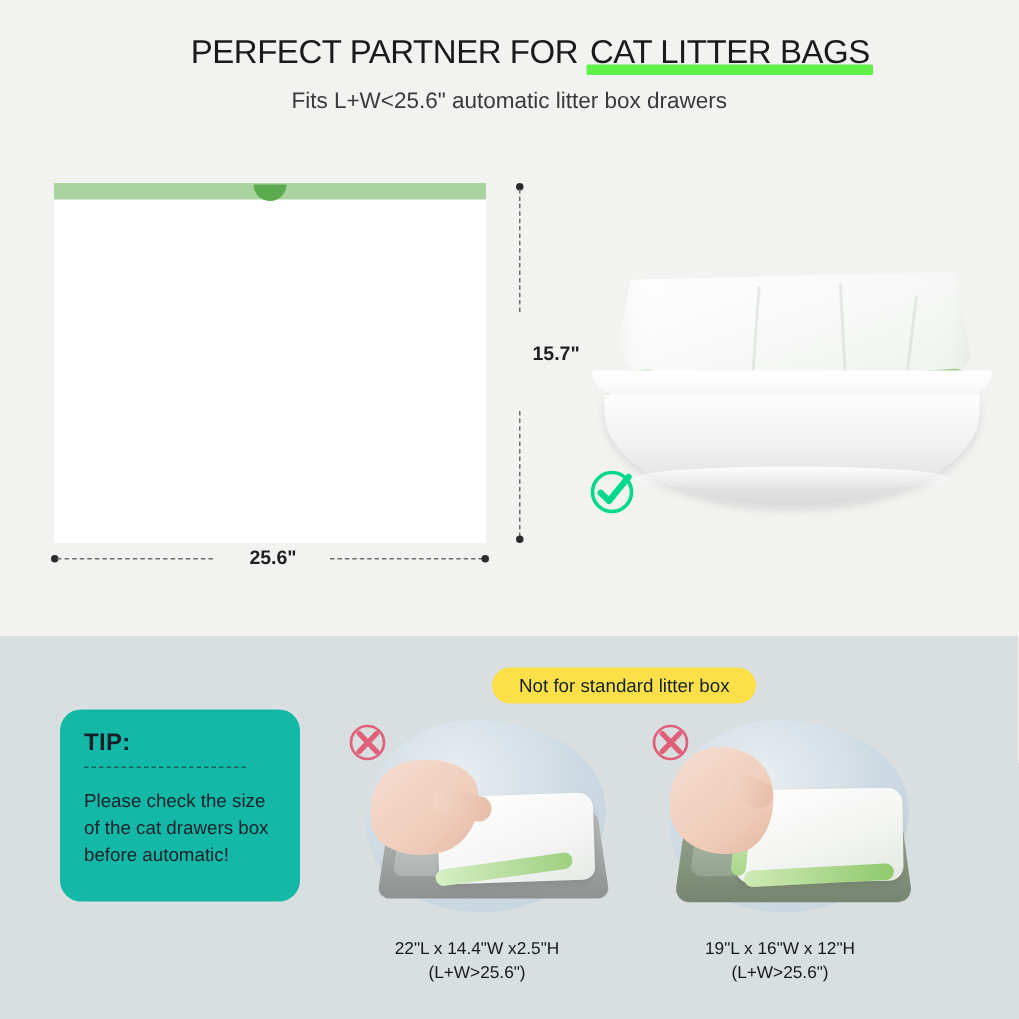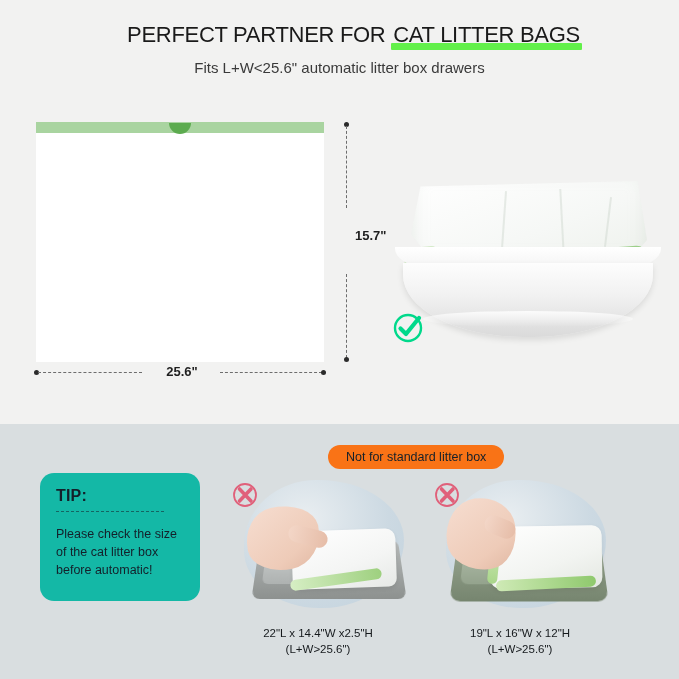--- a/index.html
+++ b/index.html
@@ -256,21 +256,21 @@
     left: 0; top: 424px;
     width: 679px;
     height: 255px;
     background: #d9dee0;
   }
 
   .badge-pill {
     position: absolute;
     left: 328px; top: 445px;
     padding: 5px 18px;
-    background: #f97316;
+    background: #fde047;
     border-radius: 14px;
     font-size: 12.5px;
     color: #14202a;
     white-space: nowrap;
   }
 
   .tip-card {
     position: absolute;
     left: 40px; top: 473px;
     width: 160px;
@@ -499,21 +499,21 @@
 
   <div class="bottom-section"></div>
 
   <div class="badge-pill">Not for standard litter box</div>
 
   <div class="tip-card">
     <div class="tip-title">TIP:</div>
     <div class="tip-divider"></div>
     <div class="tip-body">
       <span>Please check the size</span><br>
-      <span>of the cat litter box</span><br>
+      <span>of the cat drawers box</span><br>
       <span>before automatic!</span>
     </div>
   </div>
 
   <div class="photo-card" style="left:230px; top:478px;">
     <div class="blob"></div>
     <div class="box-gray">
       <div class="box-gray-inner"></div>
     </div>
     <div class="bag-white-1"></div>

